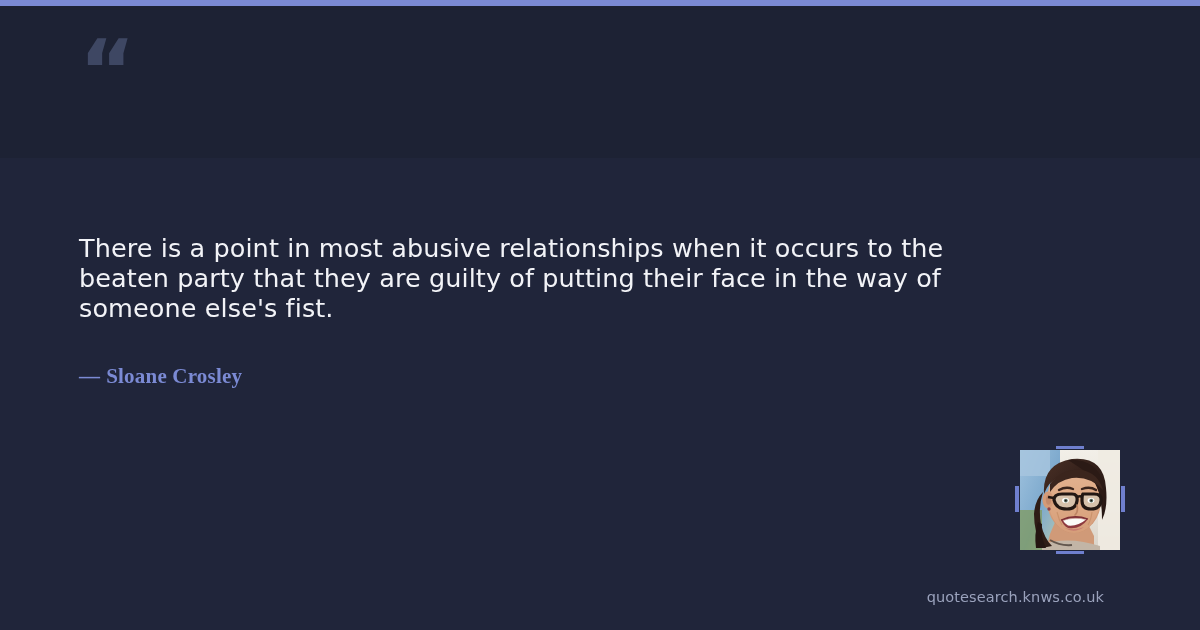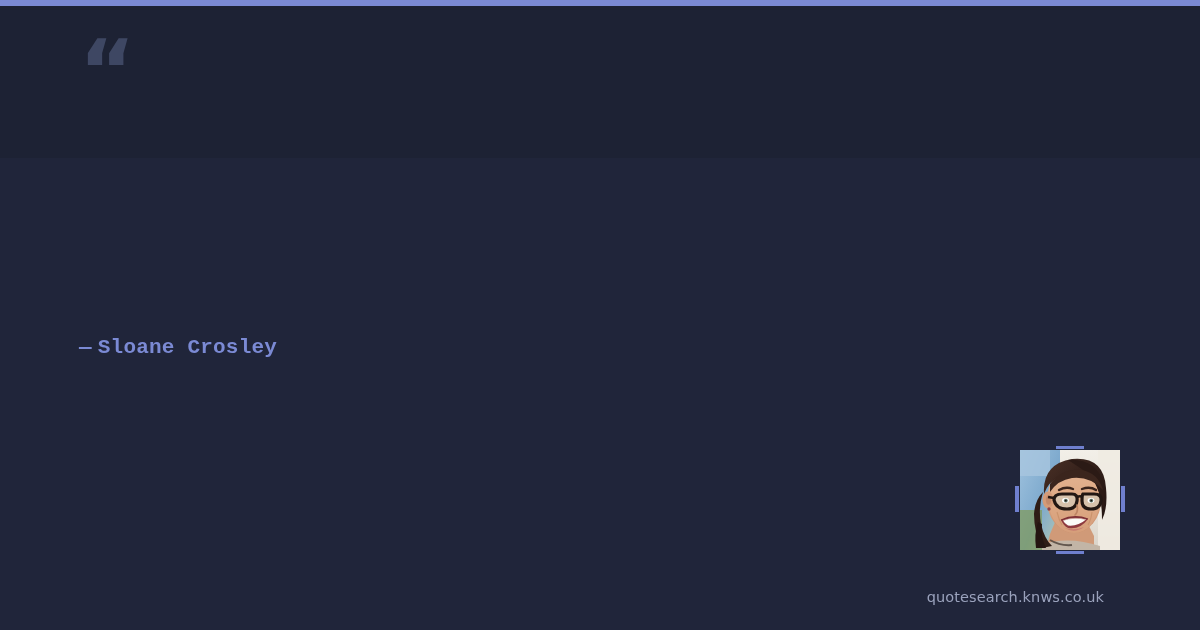--- a/index.html
+++ b/index.html
@@ -67,22 +67,22 @@
     font-size: 25.5px;
     line-height: 30px;
     color: #f2f3f7;
     font-weight: 400;
     letter-spacing: 0.1px;
   }
 
   #author {
     position: absolute;
     left: 79px;
-    top: 336px;
-    font-family: Liberation Mono, monospace;
+    top: 364px;
+    font-family: Liberation Serif, serif;
     font-size: 21px;
     font-weight: 700;
     color: #7b8ad4;
     letter-spacing: 0.2px;
     white-space: nowrap;
   }
   #author .dash { margin-right: 6px; }
 
   #watermark {
     position: absolute;
@@ -128,20 +128,21 @@
 
 <div id="card">
 
   <div id="bg-band-top"></div>
   <div id="bg-band-mid"></div>
 
   <div id="accent-bar"></div>
 
   <div id="quote-mark">“</div>
 
+  <div id="quote-text">There is a point in most abusive relationships when it occurs to the beaten party that they are guilty of putting their face in the way of someone else's fist.</div>
 
   <div id="author">
     <span class="dash">—</span><span>Sloane Crosley</span>
   </div>
 
   <div id="portrait-wrap">
     <div id="portrait">
       <svg width="100" height="100" viewBox="0 0 100 100" role="img" aria-label="portrait">
         <defs>
           <linearGradient id="bgL" x1="0" y1="0" x2="1" y2="1">

